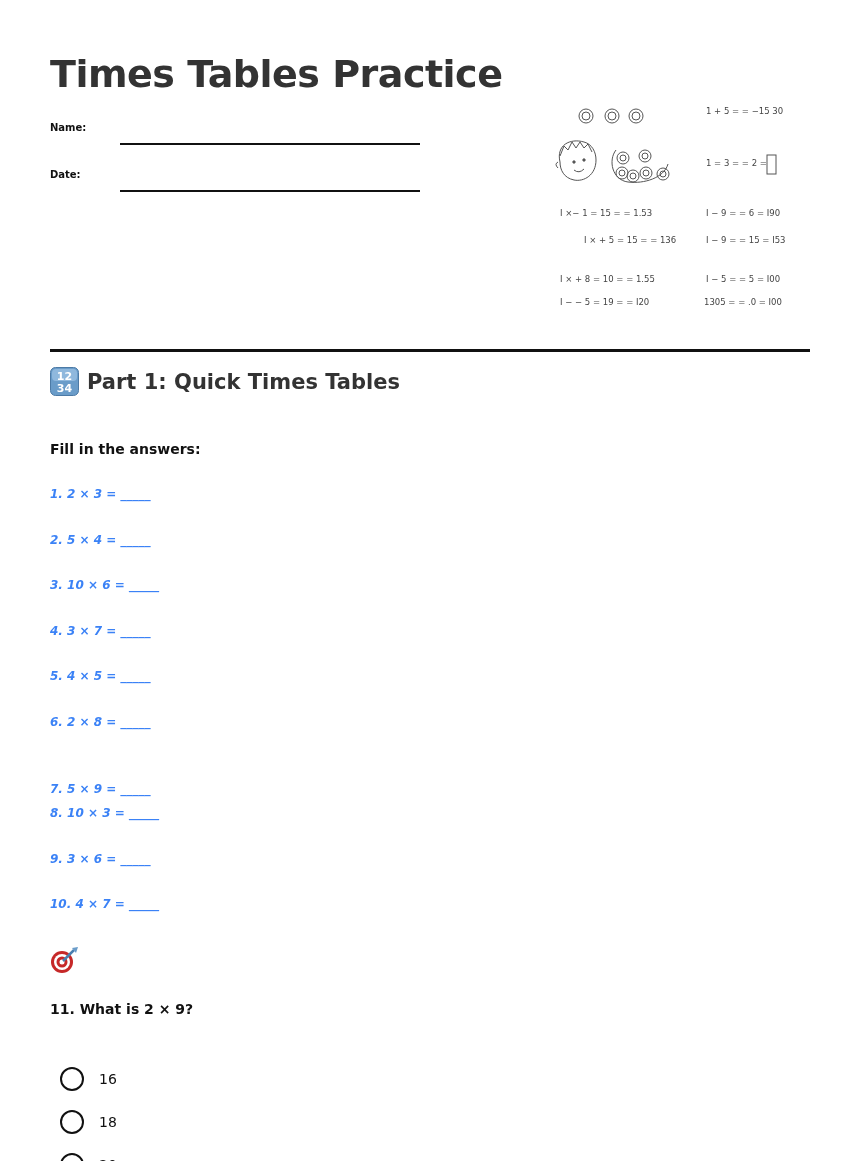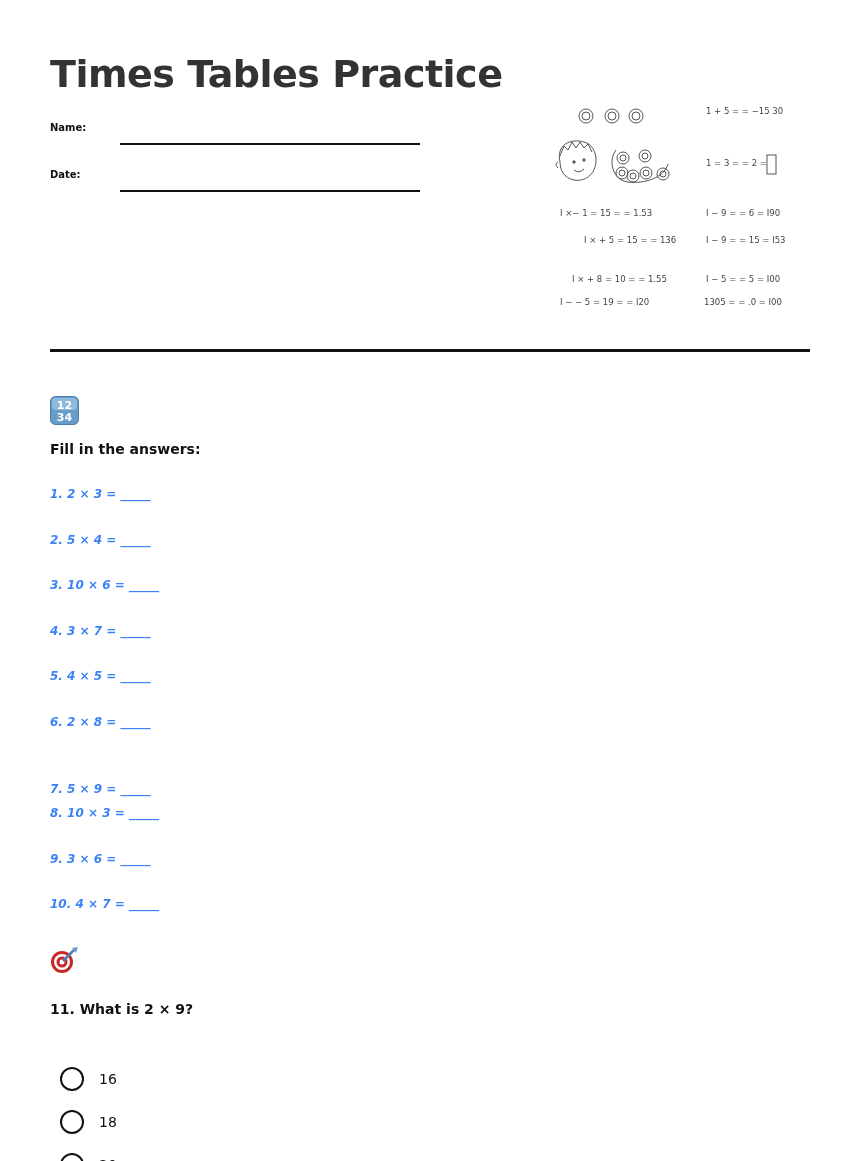--- a/index.html
+++ b/index.html
@@ -67,35 +67,36 @@
 
       <rect x="219" y="55" width="9" height="19"></rect>
     </g>
   </svg>
   <span class="art-eq" style="left:158px;top:6px;">1 + 5 = = −15  30</span>
   <span class="art-eq" style="left:158px;top:58px;">1 = 3 = =  2 =</span>
   <span class="art-eq" style="left:12px;top:108px;">I ×− 1 =   15 = =  1.53</span>
   <span class="art-eq" style="left:158px;top:108px;">I − 9 = =   6 = I90</span>
   <span class="art-eq" style="left:12px;top:135px;padding-left:24px;">I × + 5 =   15 = =  136</span>
   <span class="art-eq" style="left:158px;top:135px;">I − 9 = = 15 = I53</span>
-  <span class="art-eq" style="left:24px;top:174px;">I × + 8 =   10 = =  1.55</span>
+  <span class="art-eq" style="left:12px;top:174px;">I × + 8 =   10 = =  1.55</span>
   <span class="art-eq" style="left:158px;top:174px;">I − 5 = =   5 = I00</span>
   <span class="art-eq" style="left:12px;top:197px;">I − − 5 =   19 = =  I20</span>
   <span class="art-eq" style="left:156px;top:197px;">1305 = = .0 = I00</span>
 </div>
 
 <div class="rule"></div>
 
-<div class="section-title" style="top:396px;">
+<div class="section-title" style="top:367px;">
   <svg class="section-icon" viewBox="0 0 29 29">
     <rect x="0.5" y="0.5" width="28" height="28" rx="5" fill="#6a9cc9" stroke="#4c7aa6"></rect>
     <rect x="2" y="2" width="25" height="12" rx="4" fill="#8fb8dd"></rect>
     <text x="14.5" y="13" font-family="DejaVu Sans, sans-serif" font-size="11" font-weight="bold" fill="#fff" text-anchor="middle">12</text>
     <text x="14.5" y="25" font-family="DejaVu Sans, sans-serif" font-size="11" font-weight="bold" fill="#fff" text-anchor="middle">34</text>
   </svg>
+  <span>Part 1: Quick Times Tables</span>
 </div>
 <div class="instr" style="top:441px;">Fill in the answers:</div>
 
 <div class="q" style="top:487px;">1. 2 × 3 = _____</div>
 <div class="q" style="top:533px;">2. 5 × 4 = _____</div>
 <div class="q" style="top:578px;">3. 10 × 6 = _____</div>
 <div class="q" style="top:624px;">4. 3 × 7 = _____</div>
 <div class="q" style="top:669px;">5. 4 × 5 = _____</div>
 <div class="q" style="top:715px;">6. 2 × 8 = _____</div>
 <div class="q" style="top:782px;">7. 5 × 9 = _____</div>

